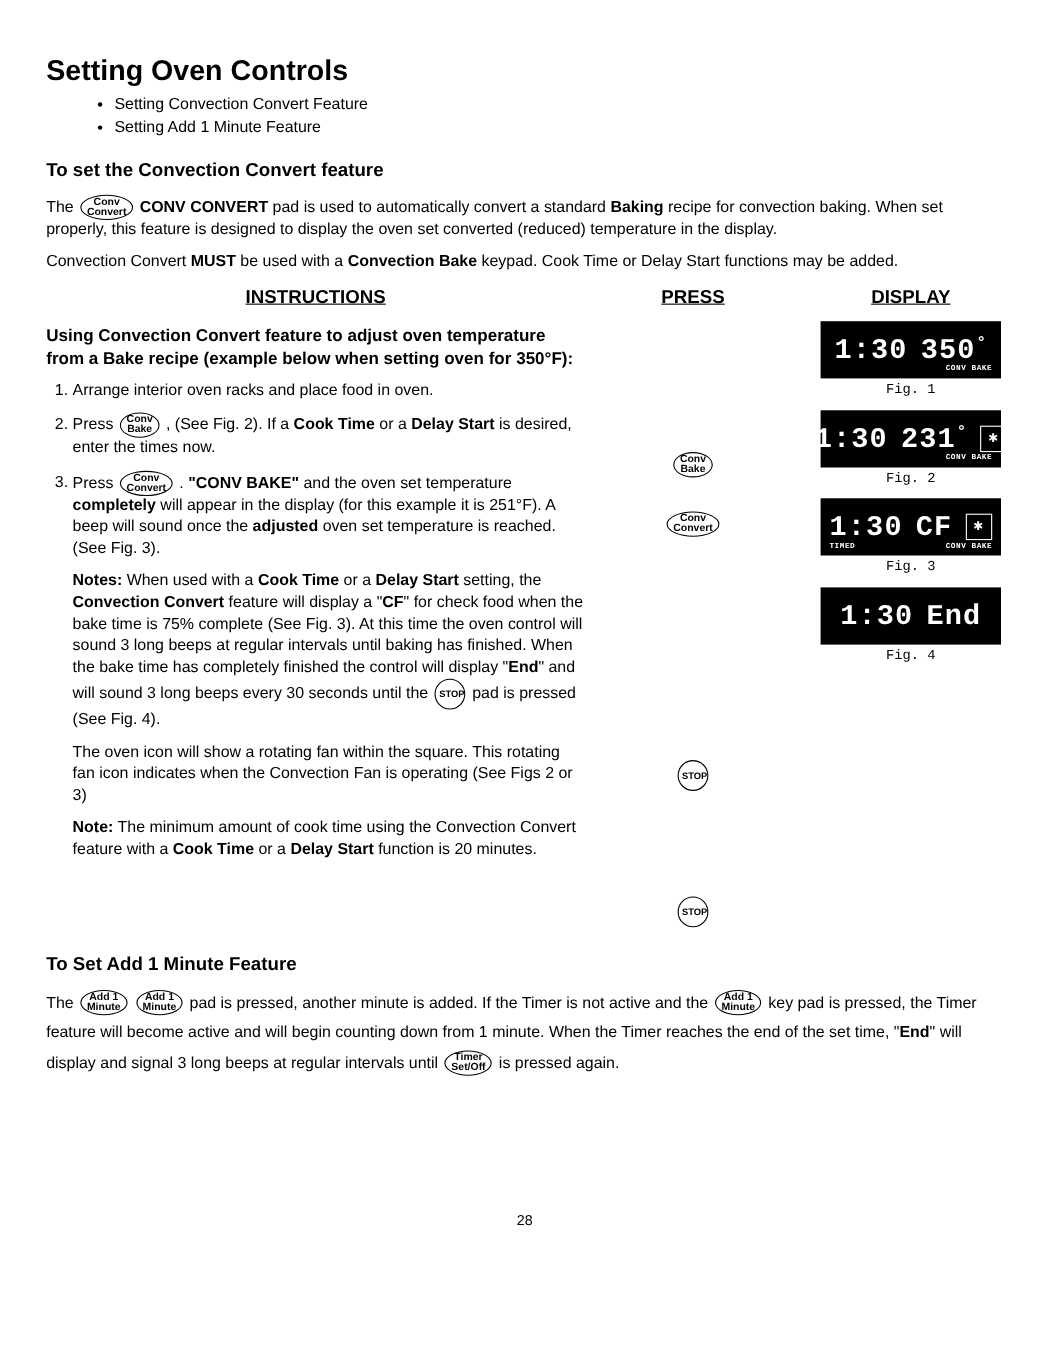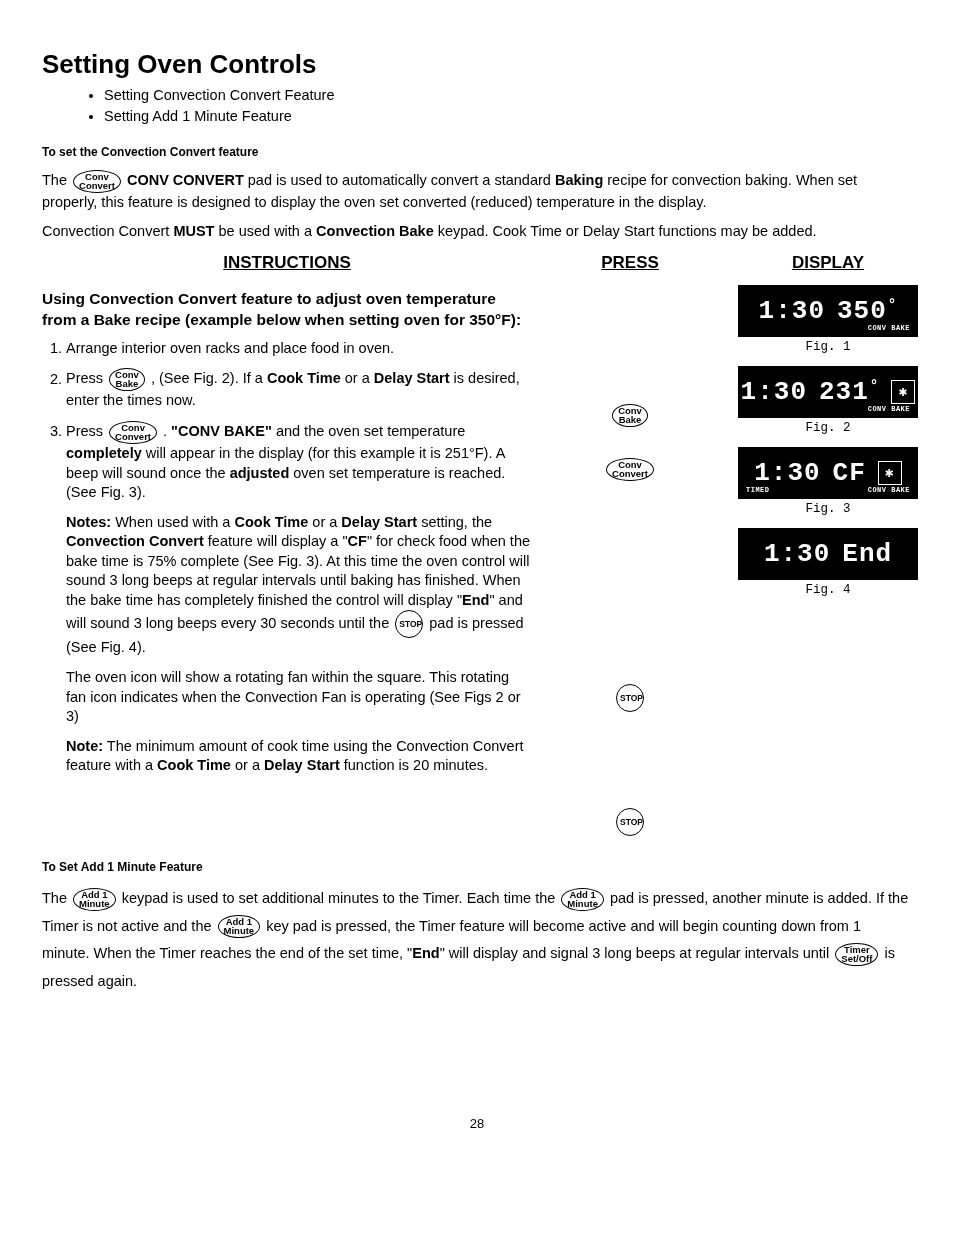--- a/index.html
+++ b/index.html
@@ -15,21 +15,21 @@
     font-size: 26px;
     font-weight: bold;
     margin-bottom: 2px;
   }
   .bullets {
     margin: 0 0 12px 22px;
     list-style: disc;
   }
   .bullets li { padding: 1px 0; }
   h2 {
-    font-size: 12px;
+    font-size: 17px;
     font-weight: bold;
     margin: 16px 0 10px 0;
   }
   p { margin: 10px 0; }
   .pad {
     display: inline-block;
     border: 1.3px solid #000;
     border-radius: 50%;
     padding: 1px 5px 2px 5px;
     font-size: 9.5px;
@@ -84,21 +84,21 @@
   .display-col { text-align:center; }
   .disp {
     background:#000;
     color:#fff;
     font-family: 'Courier New', monospace;
     font-weight: bold;
     display:flex;
     flex-direction:column;
     align-items:center;
     justify-content:center;
-    width:180px;
+    width:164px;
     height:52px;
     margin: 0 auto 2px auto;
     position:relative;
     letter-spacing:1px;
   }
   .disp .main {
     font-size: 26px;
     line-height:1;
     display:flex;
     align-items:center;
@@ -252,21 +252,20 @@
     </div>
     <div class="fig-label">Fig. 4</div>
   </div>
 </div>
 
 <h2>To Set Add 1 Minute Feature</h2>
 
 <p style="line-height:1.9">
   <span>The </span>
   <span class="pad"><span class="top">Add 1</span><span class="bot">Minute</span></span>
-  <span> keypad is used to set additional minutes to the Timer. Each time the </span>
   <span class="pad"><span class="top">Add 1</span><span class="bot">Minute</span></span>
   <span> pad is pressed, another minute is added. If the Timer is not active and the </span>
   <span class="pad"><span class="top">Add 1</span><span class="bot">Minute</span></span>
   <span> key pad is pressed, the Timer feature will become active and will begin counting down from 1 minute. When the Timer reaches the end of the set time, "</span><b>End</b><span>" will display and signal 3 long beeps at regular intervals until </span>
   <span class="pad"><span class="top">Timer</span><span class="bot">Set/Off</span></span>
   <span> is pressed again.</span>
 </p>
 
 <div class="pagenum">28</div>
 

